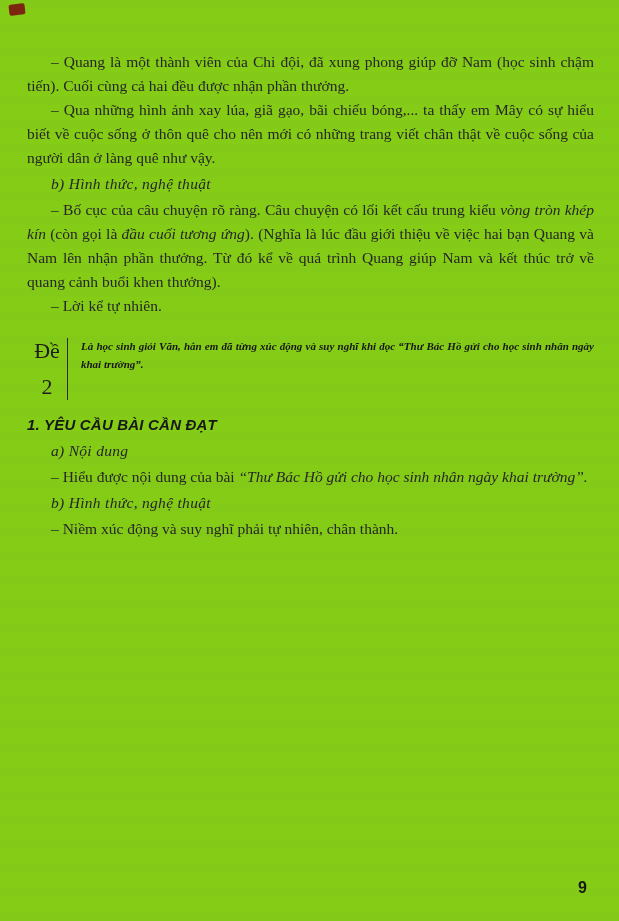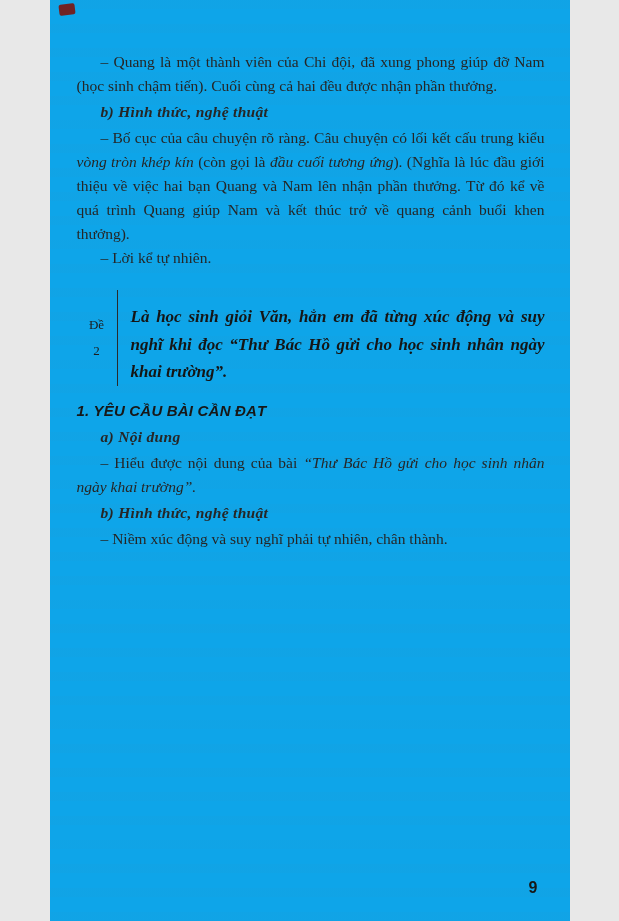--- a/index.html
+++ b/index.html
@@ -2,23 +2,23 @@
 <html><head>
 <meta charset="utf-8">
 <style>
   html,body { margin:0; padding:0; }
   body {
     font-family: "Liberation Serif", "DejaVu Serif", serif;
     background:#e8e8e8;
   }
   .page {
     position:relative;
-    width:520px; height:921px;
+    width:619px; height:921px;
     margin:0 auto;
-    background:#0ea5e9;
+    background:#84cc16;
     color:#262626;
     overflow:hidden;
   }
   
   .bleed {
     position:absolute; inset:0; pointer-events:none;
     background-image: repeating-linear-gradient(
       0deg,
       rgba(110,110,110,0.045) 0 9px,
       transparent 9px 24px
@@ -41,47 +41,47 @@
     font-size:15.5px;
     line-height:1.55;
     text-align:justify;
     text-indent:24px;
   }
   .it { font-style:italic; }
   h4.sub-heading {
     margin:2px 0 2px 0;
     font-size:15.5px;
     line-height:1.55;
-    font-weight:bold;
+    font-weight:normal;
     font-style:italic;
     text-indent:24px;
     letter-spacing:.3px;
   }
   
   .de-box {
     display:flex;
     align-items:stretch;
     margin:20px 0 16px 0;
   }
   .de-label {
     width:40px;
     display:flex; flex-direction:column;
     justify-content:center; align-items:center;
     gap:10px;
-    font-size:13px;
+    font-size:22px;
     color:#1d1d1d;
   }
   .de-text {
     flex:1;
     border-left:1.6px solid #2a2a2a;
     padding-left:13px;
   }
   .de-text p {
-    margin:13px 0 9px 0;
-    font-size:17px;
+    margin:0 0 9px 0;
+    font-size:11px;
     line-height:1.62;
     font-weight:bold;
     font-style:italic;
     text-align:justify;
     color:#151515;
   }
   .de-text p:last-child { margin-bottom:0; }
   h3.section-heading {
     margin:10px 0 6px 0;
     font-family:"Liberation Sans","DejaVu Sans",sans-serif;
@@ -103,20 +103,21 @@
 </head>
 <body>
 
 <div class="page">
   <div class="bleed"></div>
   <div class="corner-mark"></div>
 
   <div class="content">
 
     <p class="body-p">– Quang là một thành viên của Chi đội, đã xung phong giúp đỡ Nam (học sinh chậm tiến). Cuối cùng cả hai đều được nhận phần thưởng.</p>
+    <p class="body-p">– Qua những hình ảnh xay lúa, giã gạo, bãi chiếu bóng,... ta thấy em Mây có sự hiểu biết về cuộc sống ở thôn quê cho nên mới có những trang viết chân thật về cuộc sống của người dân ở làng quê như vậy.</p>
 
     <h4 class="sub-heading">b) Hình thức, nghệ thuật</h4>
 
     <p class="body-p"><span>– Bố cục của câu chuyện rõ ràng. Câu chuyện có lối kết cấu trung kiểu </span><span class="it">vòng tròn khép kín</span><span> (còn gọi là </span><span class="it">đầu cuối tương ứng</span><span>). (Nghĩa là lúc đầu giới thiệu về việc hai bạn Quang và Nam lên nhận phần thưởng. Từ đó kể về quá trình Quang giúp Nam và kết thúc trở về quang cảnh buổi khen thưởng).</span></p>
 
     <p class="body-p">– Lời kể tự nhiên.</p>
 
     <div class="de-box">
       <div class="de-label">
         <div>Đề</div>

